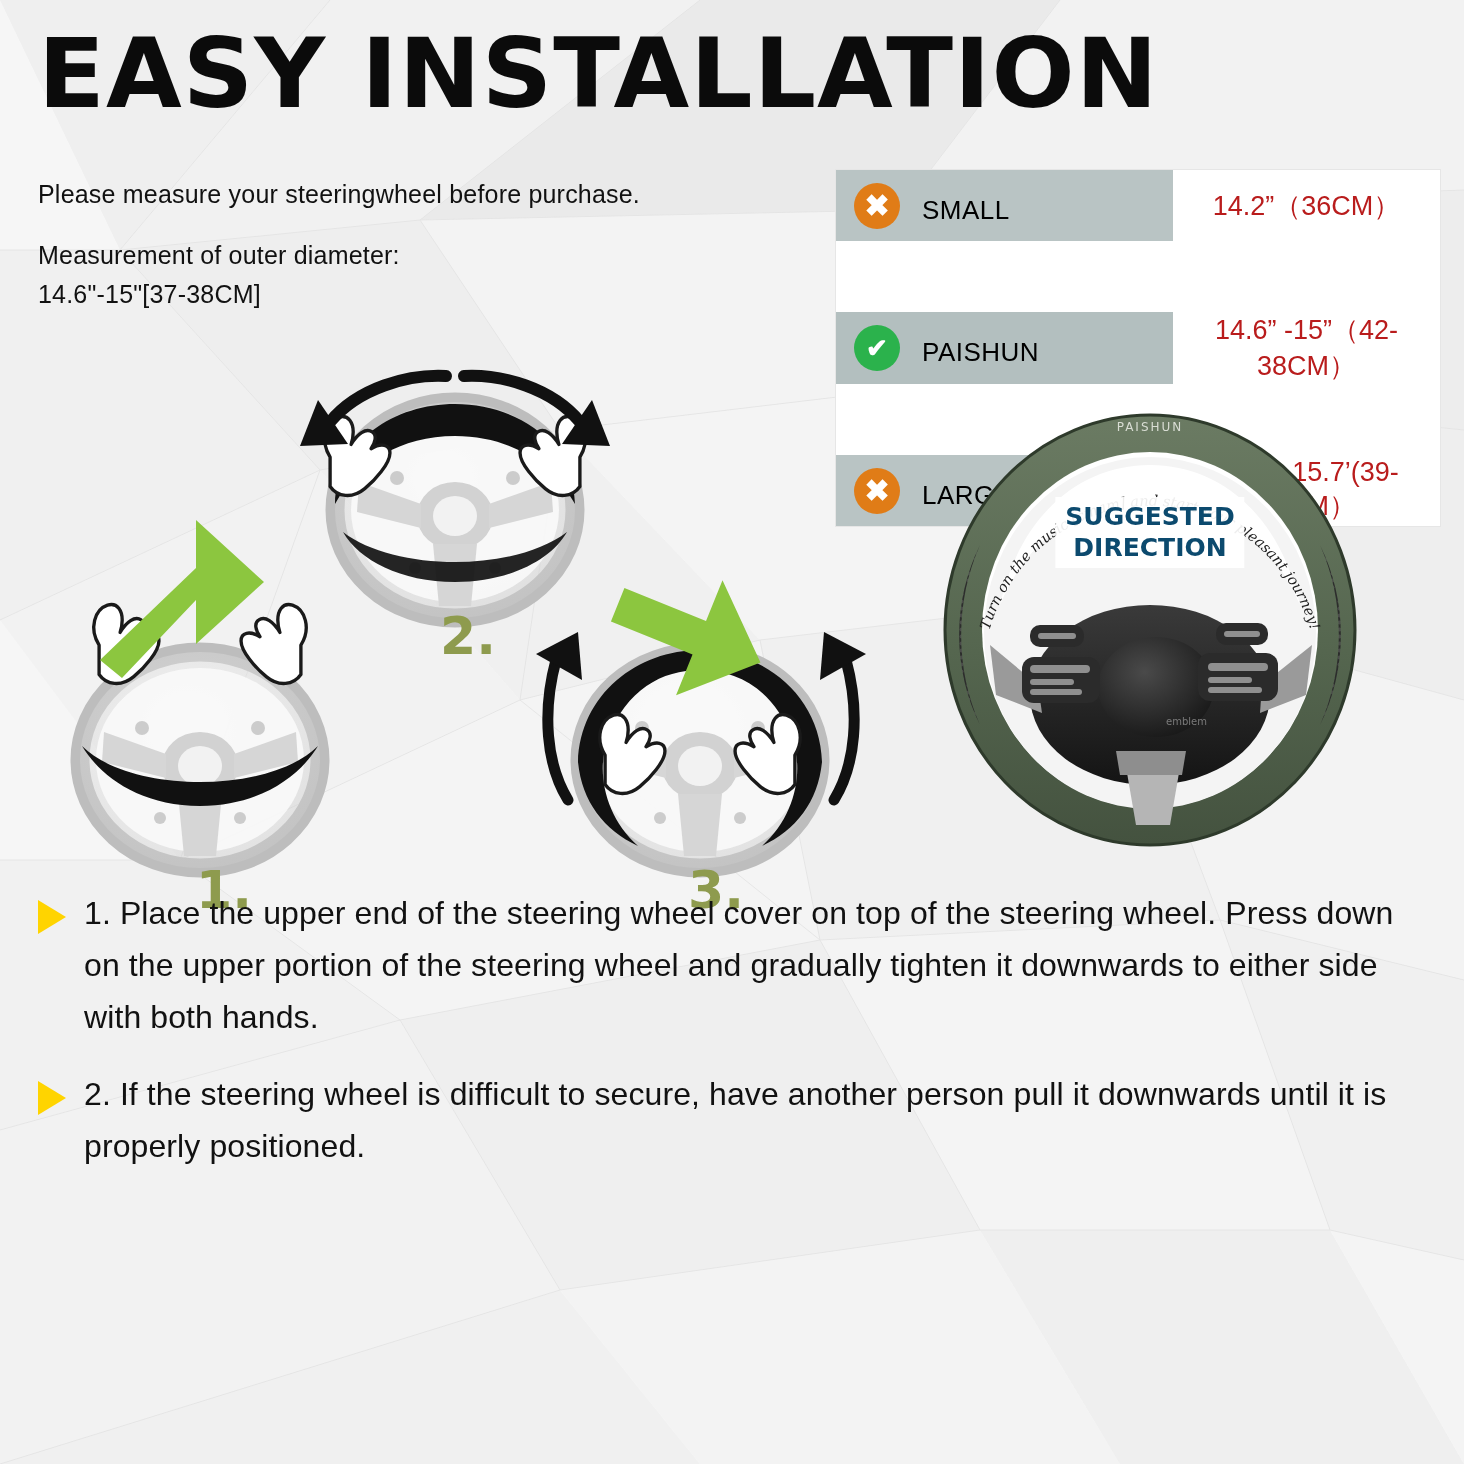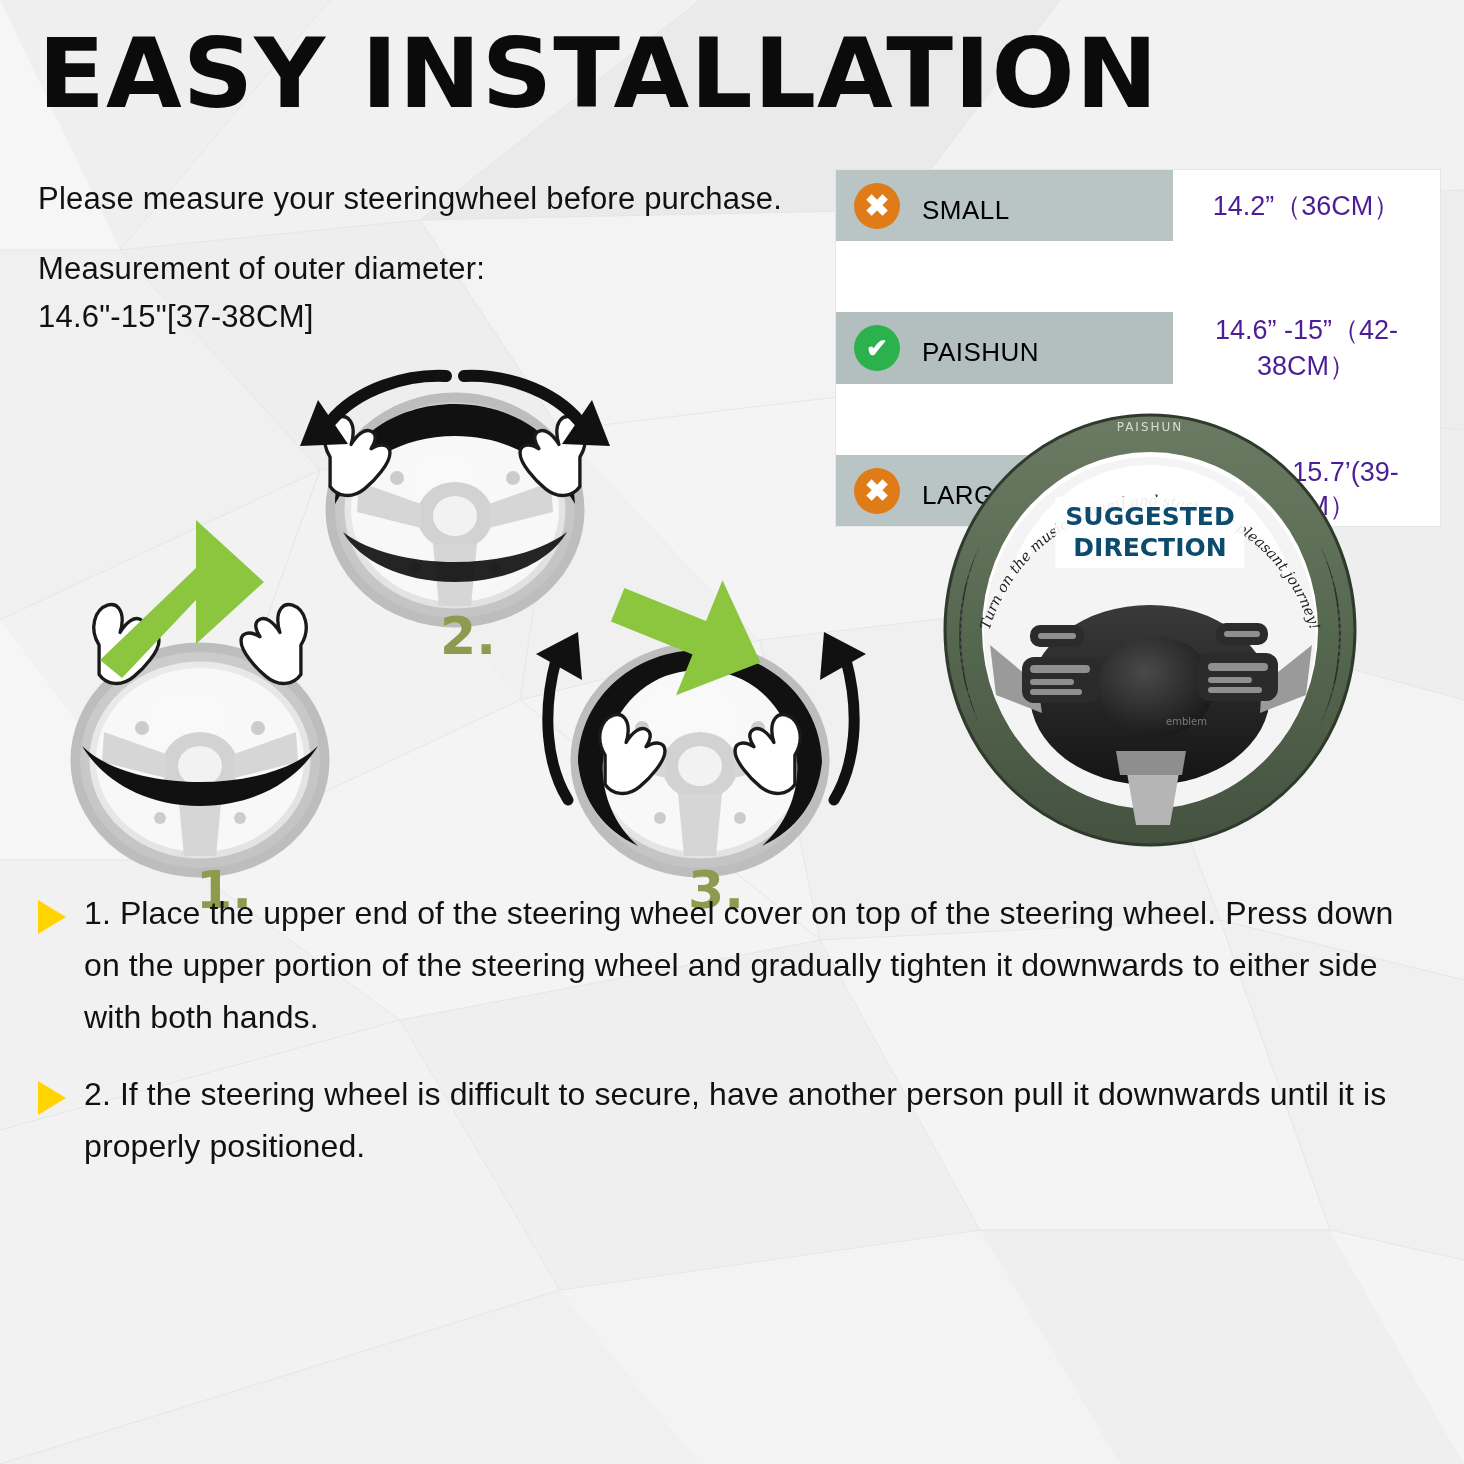--- a/index.html
+++ b/index.html
@@ -42,21 +42,21 @@
     transform-origin: left top;
     white-space: nowrap;
   }
 
   
   .intro {
     position: absolute;
     left: 38px;
     top: 175px;
     width: 790px;
-    font-size: 31px;
+    font-size: 25px;
     line-height: 1.55;
     color: #111;
     letter-spacing: .2px;
   }
   .intro .l2 { margin-top: 22px; }
 
   
   .size-table {
     position: absolute;
     left: 836px;
@@ -87,21 +87,21 @@
   .size-name {
     font-size: 26px;
     color: #000000;
     letter-spacing: .5px;
     margin-top: 9px;
   }
   .cell-value {
     background: #ffffff;
     text-align: center;
     font-size: 27px;
-    color: #4c1d95;
+    color: #b91c1c;
     padding: 0 14px;
   }
   .rowsep { height: 3px; background: #ffffff; }
 
   
   .illo { position: absolute; left: 0; top: 360px; width: 920px; height: 560px; }
 
   .step-num {
     position: absolute;
     font-family: "DejaVu Sans", sans-serif;

